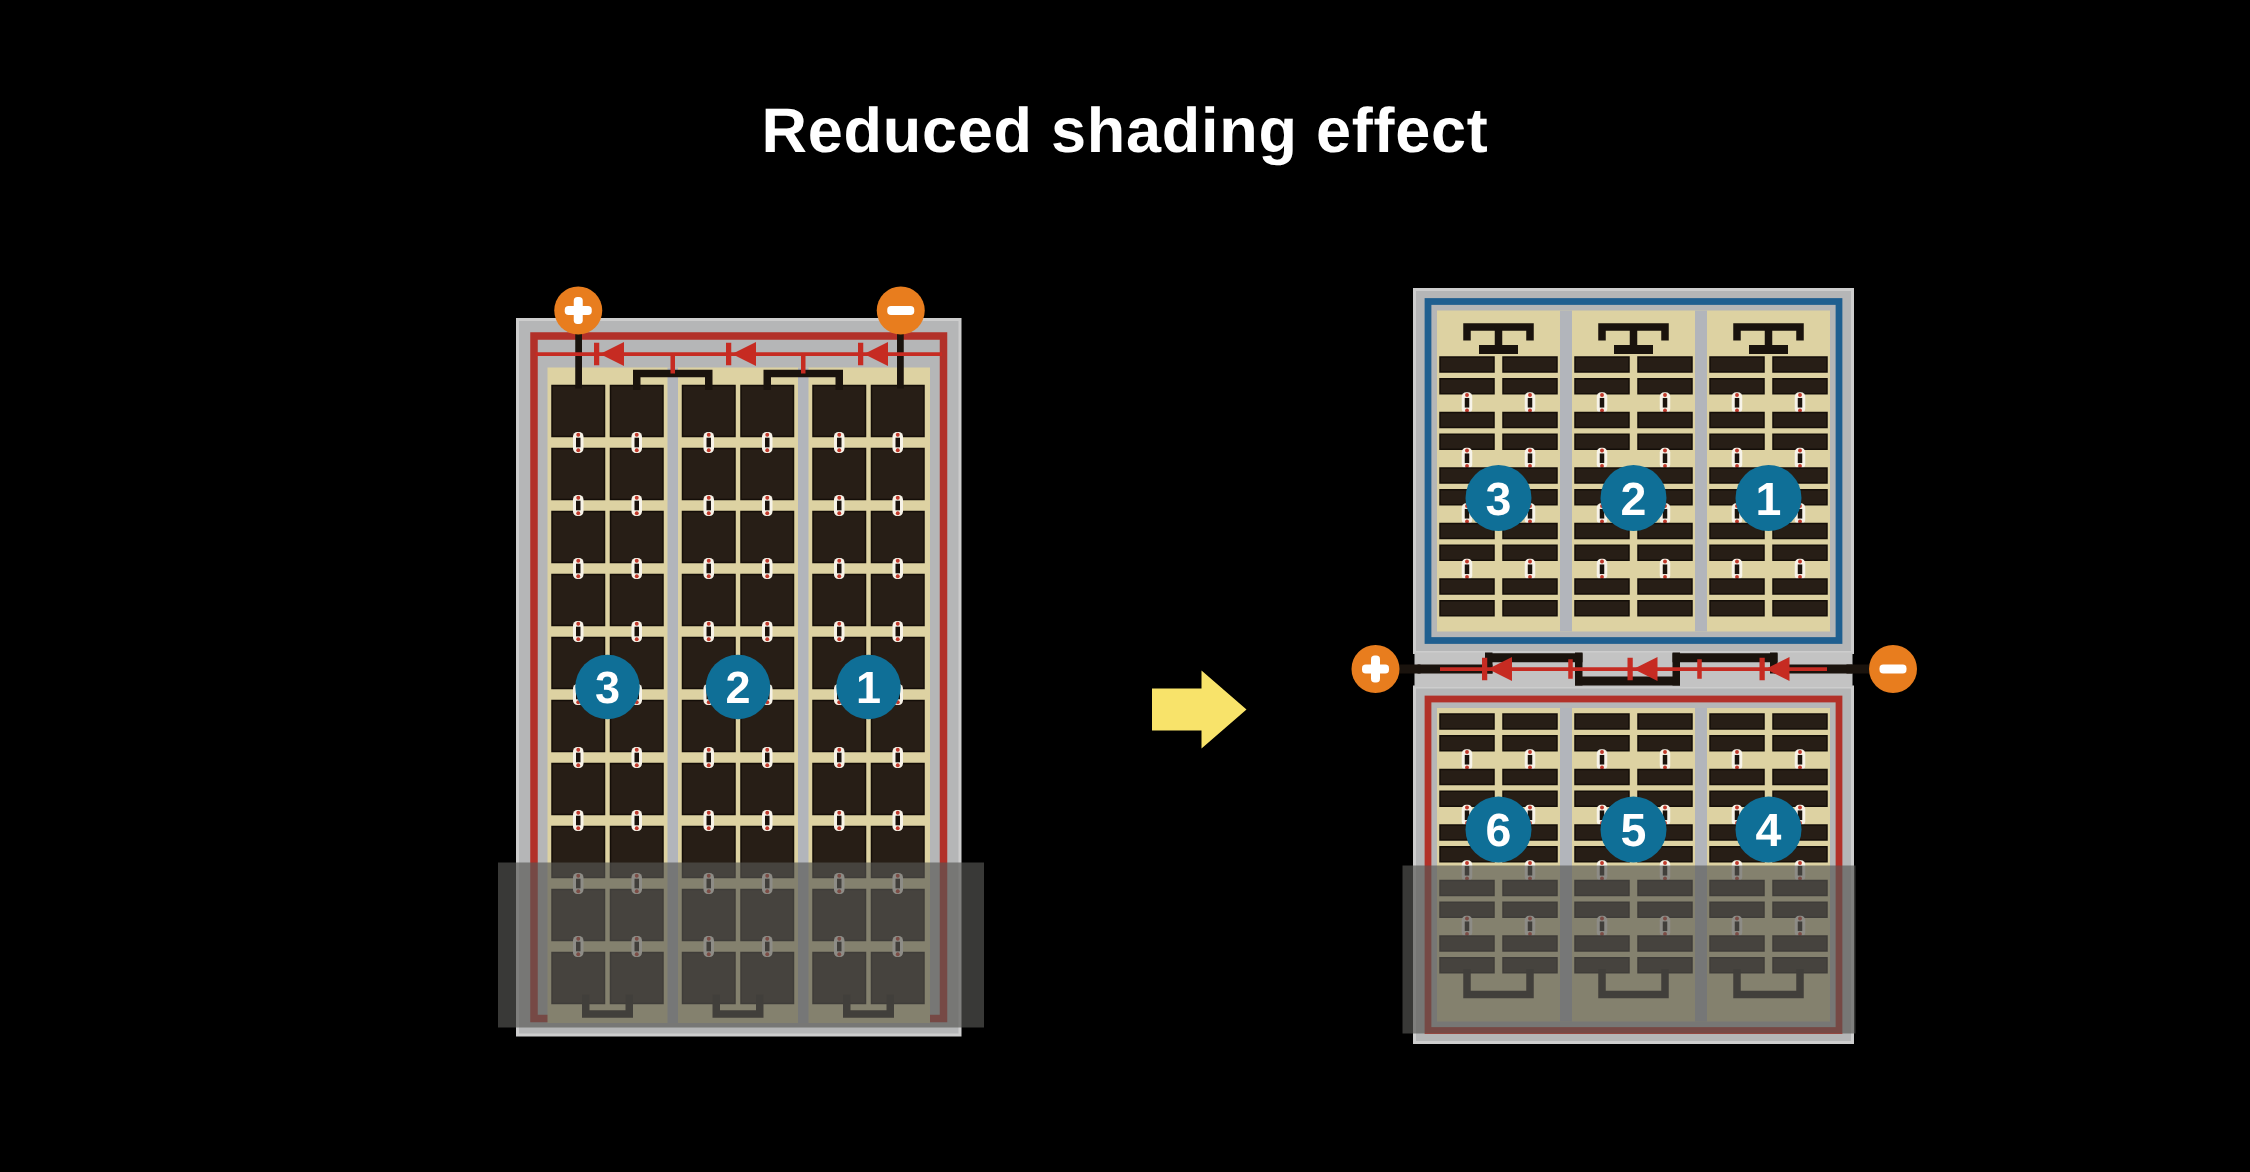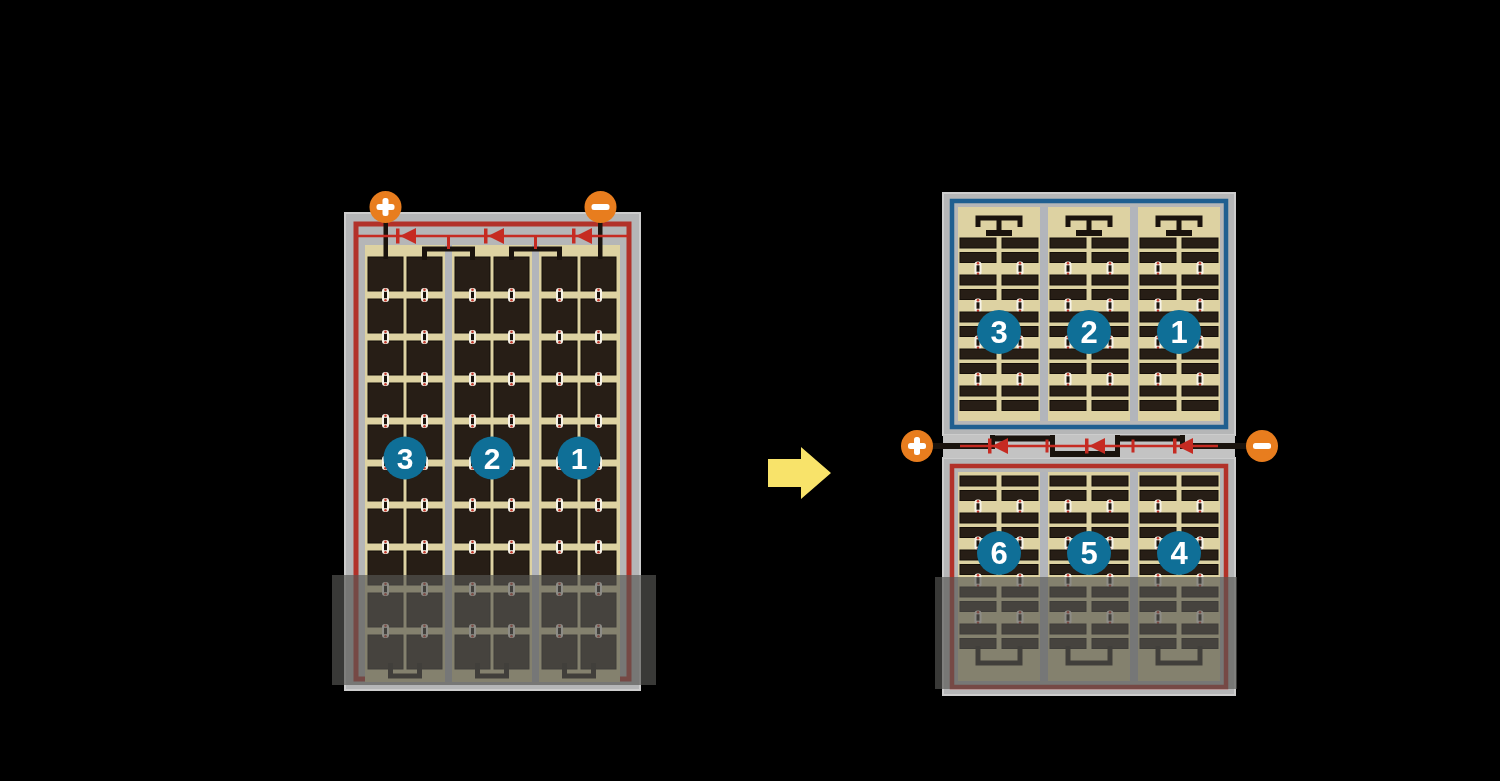--- a/index.html
+++ b/index.html
@@ -10,20 +10,21 @@
   svg{position:absolute;display:block;}
   #left-svg{left:330px;top:185px;}
   #arrow-svg{left:762px;top:442px;}
   #right-svg{left:900px;top:180px;}
   text.badge-num{font-family:"Liberation Sans",sans-serif;font-weight:700;fill:#fff;}
 </style>
 </head>
 <body>
 
 <div class="stage">
+  <div class="title">Reduced shading effect</div>
   <svg id="left-svg" width="330" height="515">
       <rect x="15" y="28" width="295" height="477" fill="#b5b6b7" stroke="#cdcdcd" stroke-width="2"></rect>
       <rect x="26" y="39" width="273" height="455" fill="none" stroke="#b23129" stroke-width="5"></rect>
       <rect x="35" y="60" width="255" height="437" fill="#ddd2a2"></rect>
       <rect x="115" y="60" width="7" height="437" fill="#b2b5bb"></rect>
       <rect x="202" y="60" width="7" height="437" fill="#b2b5bb"></rect>
       <rect x="38" y="72" width="35" height="34" fill="#271e16" stroke="#140e08" stroke-width="1"></rect>
       <rect x="38" y="114" width="35" height="34" fill="#271e16" stroke="#140e08" stroke-width="1"></rect>
       <rect x="38" y="156" width="35" height="34" fill="#271e16" stroke="#140e08" stroke-width="1"></rect>
       <rect x="38" y="198" width="35" height="34" fill="#271e16" stroke="#140e08" stroke-width="1"></rect>

